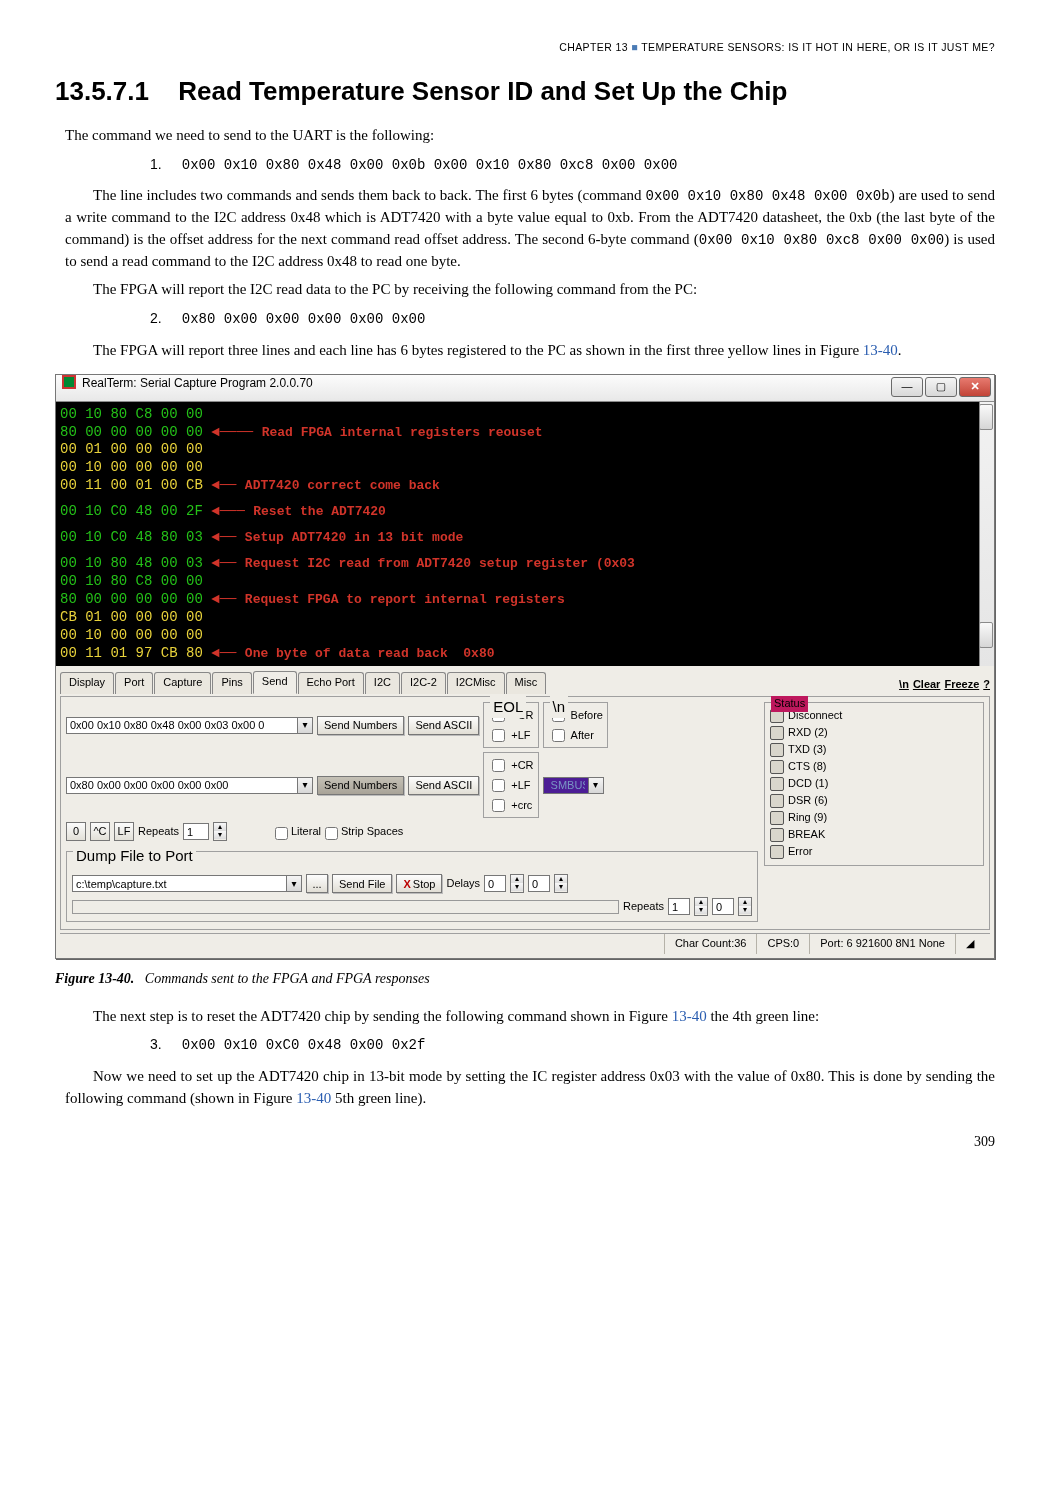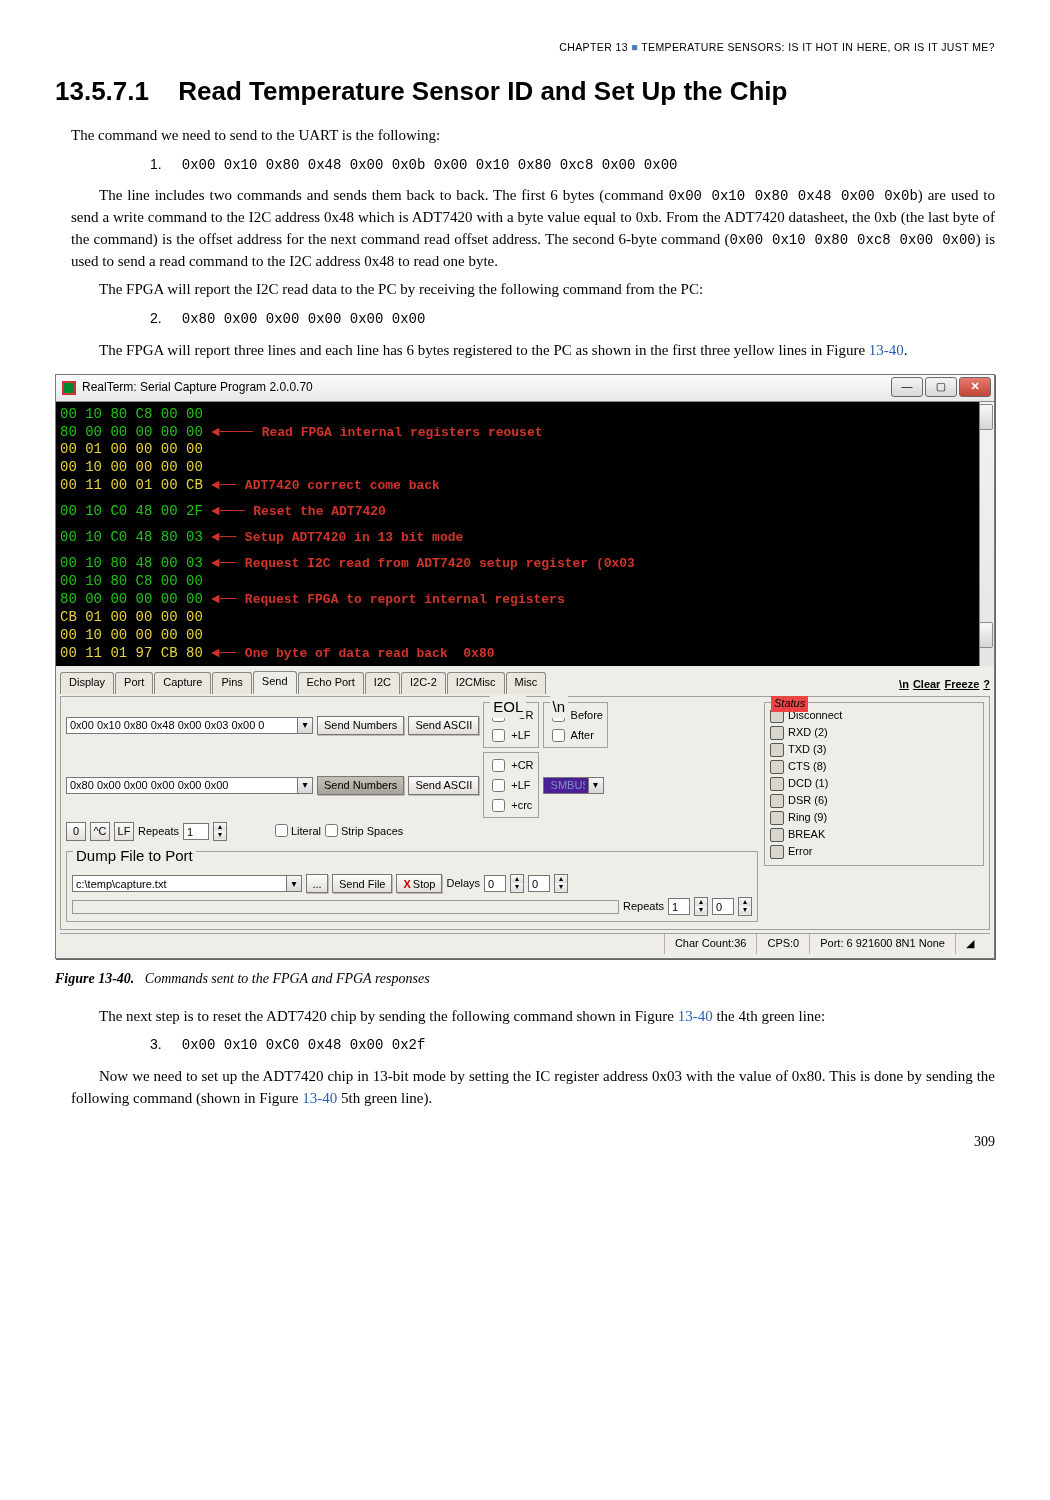--- a/index.html
+++ b/index.html
@@ -21,21 +21,21 @@
     margin-bottom: 18px;
   }
   .chapter-hdr .sq { color: #4a7bb5; }
   h1.section-title {
     font-family: Arial, Helvetica, sans-serif;
     font-size: 26px;
     font-weight: bold;
     margin: 8px 0 14px 0;
   }
   h1.section-title .secnum { margin-right: 22px; display:inline-block;}
-  p { margin: 0 0 7px 16px; text-align: justify; }
+  p { margin: 0 0 7px 10px; text-align: justify; }
   p.indent { text-indent: 28px; }
   .cmd-list {
     margin: 6px 0 10px 0;
     padding-left: 95px;
   }
   .cmd-list .num {
     font-family: Arial, Helvetica, sans-serif;
     font-size: 14px;
     display:inline-block;
     width: 28px;
@@ -53,21 +53,21 @@
   }
   .fig-caption b { font-weight: bold; font-style: italic; }
   .fig-caption i { font-style: italic; margin-left: 7px; }
 
   
   .winwrap { margin: 12px 0 4px 0; border: 1px solid #777; box-shadow: 1px 1px 0 #666;}
   .titlebar {
     height: 26px;
     background: linear-gradient(#fcfcfc, #e8e8e8);
     display:flex;
-    align-items:center;
+    align-items:flex-start;
     padding: 0 6px;
     font-family: "Segoe UI", Tahoma, sans-serif;
     font-size: 12px;
     border-bottom: 1px solid #8a8a8a;
     position: relative;
   }
   .titlebar .appicon {
     width: 14px; height:14px;
     margin-right:6px;
     display:inline-flex;
@@ -171,21 +171,21 @@
     display:flex;align-items:center;justify-content:center;
     font-size:10px;
   }
   .smallbtn {
     border:1px solid #777;
     background: linear-gradient(#fcfcfc,#e2e0d8);
     width:18px;height:17px;
     display:inline-flex;align-items:center;justify-content:center;
     font-size:11px;
   }
-  .chk { display:inline-flex; align-items:flex-start; gap:3px; }
+  .chk { display:inline-flex; align-items:flex-end; gap:3px; }
   .chk input { margin:0; }
   .groupbox {
     border:1px solid #a0a0a0;
     padding: 22px 5px 5px 5px;
     position:relative;
     margin-top:6px;
   }
   .groupbox > .legend {
     position:absolute; top:-7px; left:6px;
     background:#efede7; padding:0 3px;
@@ -195,21 +195,21 @@
   .radio-col label { display:flex; gap:3px; align-items:center;}
   .rightcol { }
   .status-box {
     border:1px solid #a0a0a0;
     padding: 4px 5px;
     position:relative;
     font-size:11px;
   }
   .status-box .legend {
     position:absolute; top:-7px; left:6px;
-    background:#ef4444; padding:0 3px;font-style:italic;
+    background:#be185d; padding:0 3px;
   }
   .led-row { display:flex; align-items:center; gap:4px; margin:1px 0;}
   .led {
     width:12px;height:12px; border:1px solid #555; border-radius:2px;
     background:#d9d6cc;
   }
   .statusbar {
     border-top:1px solid #a0a0a0;
     margin-top:3px;
     display:flex;

